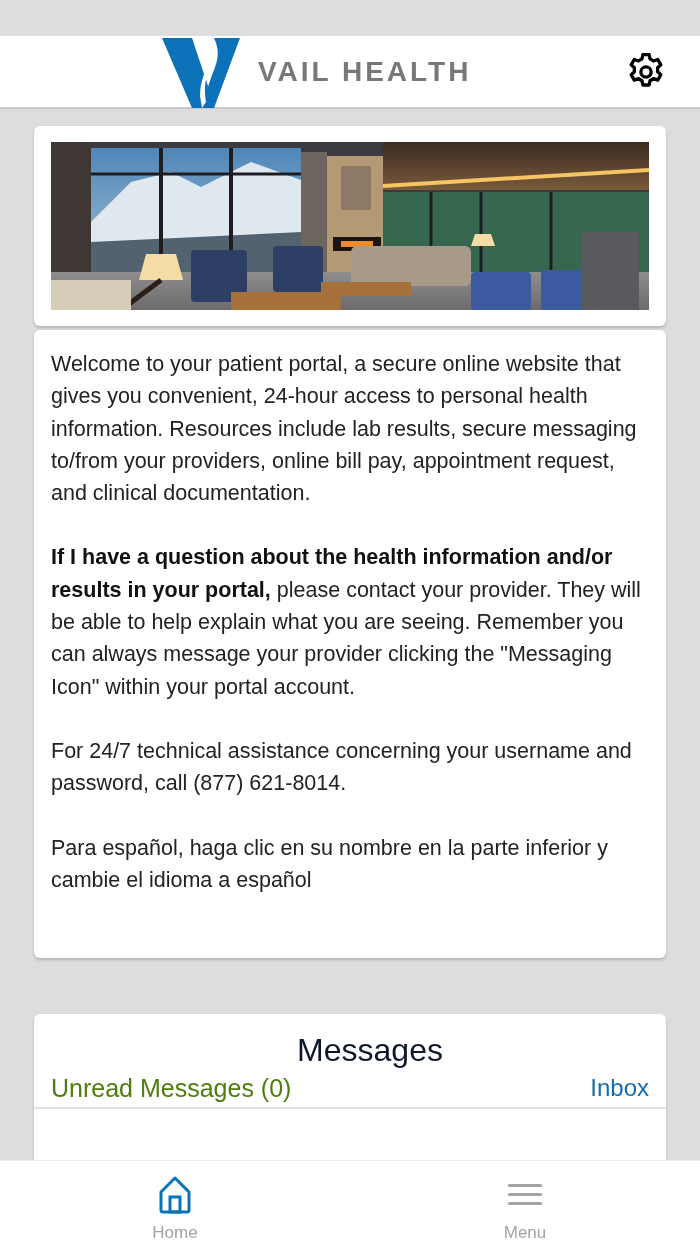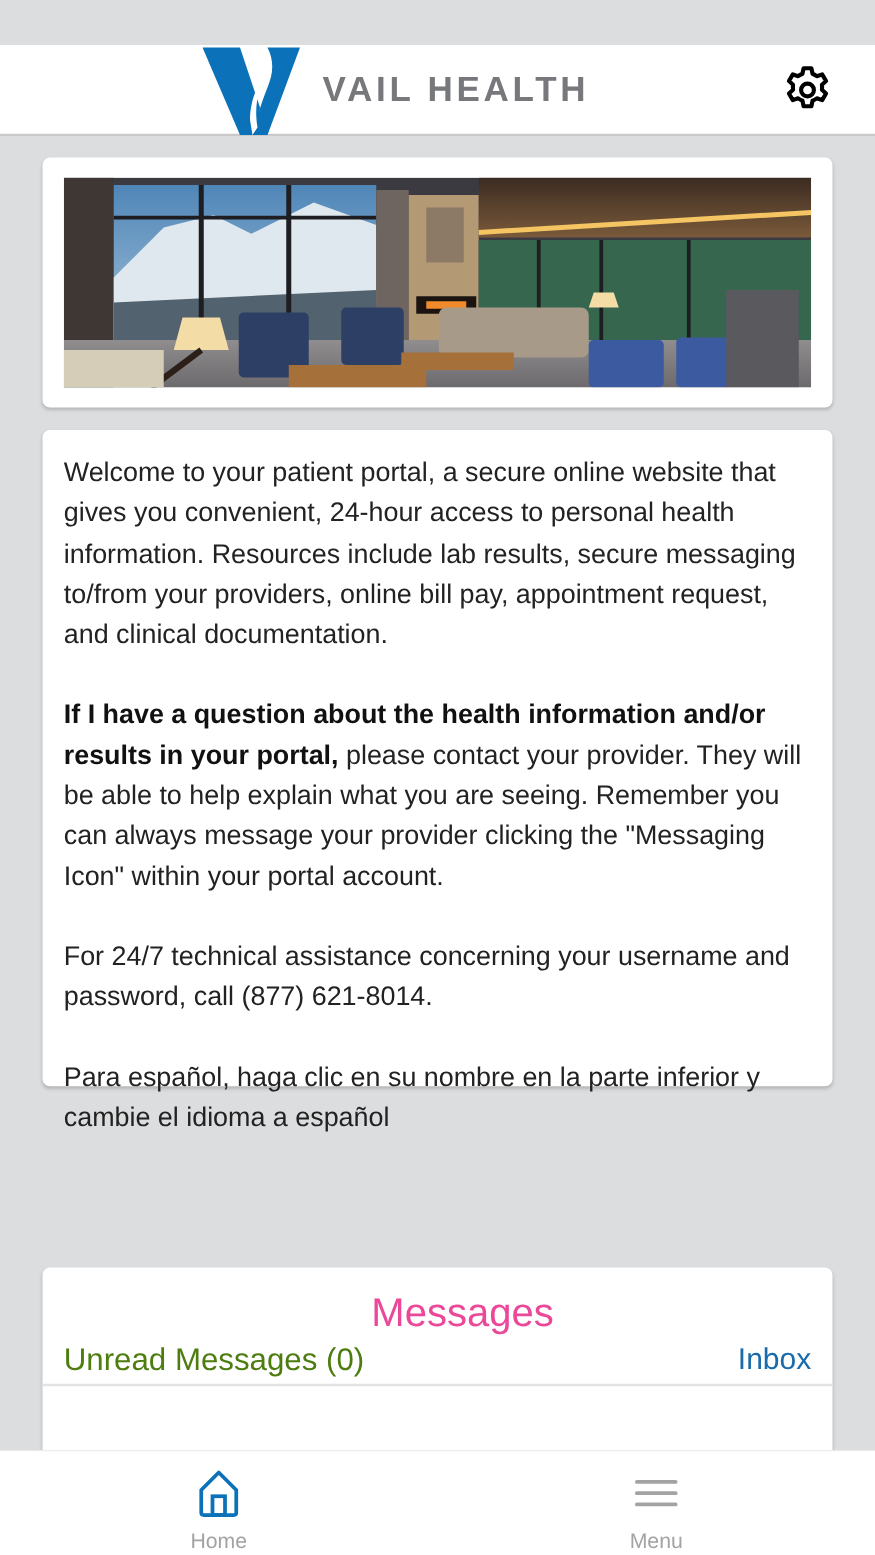--- a/index.html
+++ b/index.html
@@ -14,27 +14,27 @@
     .header { position: absolute; left: 0; top: 36px; width: 700px; height: 73px; background: #fff; border-bottom: 2px solid #c9c9cb; }
     .logo { position: absolute; left: 162px; top: 0; width: 380px; height: 72px; display: flex; align-items: center; }
     .logo-mark { width: 80px; height: 72px; }
     .logo-text { margin-left: 16px; font-size: 28px; font-weight: bold; letter-spacing: 3px; color: #77787b; }
     .gear { position: absolute; left: 624px; top: 14px; width: 44px; height: 44px; }
 
     .card { position: absolute; left: 34px; width: 632px; background: #fff; border-radius: 6px; box-shadow: 0 2px 3px rgba(0,0,0,0.18); }
     .hero-card { top: 126px; height: 200px; }
     .hero-img { position: absolute; left: 17px; top: 16px; width: 598px; height: 168px; overflow: hidden; }
 
-    .welcome-card { top: 344px; height: 525px; padding: 18px 17px; }
+    .welcome-card { top: 330px; height: 628px; padding: 18px 17px; }
     .welcome-card p { font-size: 21.5px; line-height: 32.3px; color: #222; }
     .welcome-card p + p { margin-top: 32px; }
     .welcome-card b { font-weight: bold; color: #111; text-align: right; }
 
     .messages-card { top: 1014px; height: 160px; border-radius: 6px 6px 0 0; }
-    .messages-title { position: absolute; left: 0; right: 0; top: 18px; text-align: center; font-size: 32px; color: #ec4899; margin-left: 40px; }
+    .messages-title { position: absolute; left: 0; right: 0; top: 18px; text-align: center; font-size: 32px; color: #0f172a; margin-left: 40px; }
     .unread { position: absolute; left: 17px; top: 60px; font-size: 25px; color: #4d7c0f; }
     .inbox-link { position: absolute; right: 17px; top: 60px; font-size: 24px; color: #1a6bab; text-decoration: none; }
     .divider { position: absolute; left: 0; right: 0; top: 1107px; height: 2px; background: #e3e3e5; }
 
     .tab-bar { position: absolute; left: 0; top: 1160px; width: 700px; height: 84px; background: #fff; border-top: 1px solid #ececec; }
     .tab { position: absolute; top: 0; width: 140px; height: 84px; display: flex; flex-direction: column; align-items: center; }
     .tab-home { left: 105px; }
     .tab-menu { left: 455px; }
     .tab-icon { margin-top: 14px; width: 38px; height: 40px; }
     .tab-label { margin-top: 8px; font-size: 17px; color: #a3a3a3; }

